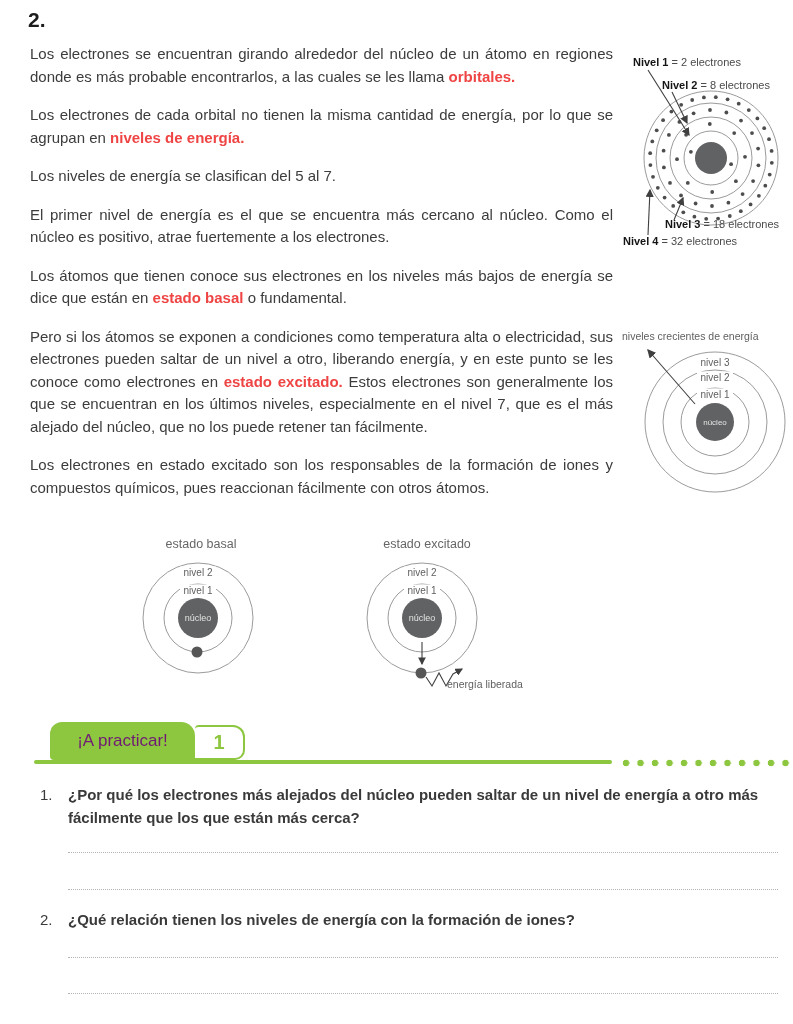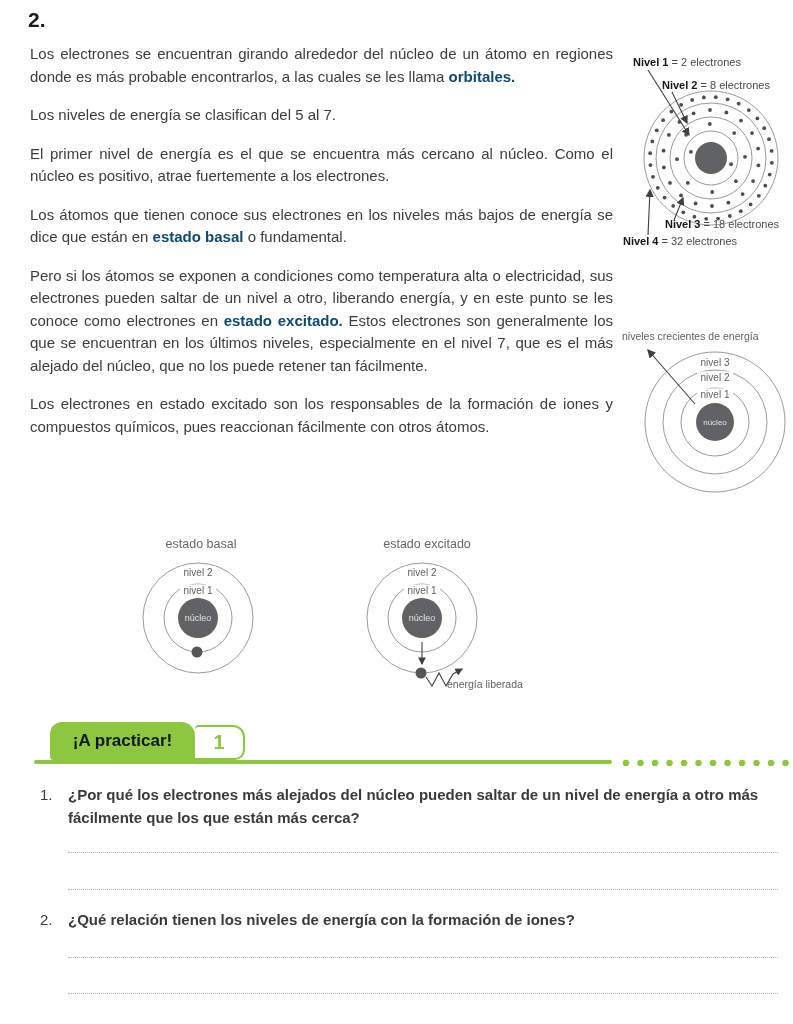--- a/index.html
+++ b/index.html
@@ -13,42 +13,42 @@
   html,body{margin:0;padding:0;background:#fff;}
   .page{position:relative;width:793px;height:1024px;background:#fff;overflow:hidden;
         font-family:"Liberation Sans",sans-serif;color:var(--text-dark);}
   
   .title{position:absolute;left:28px;top:8px;display:flex;font-size:21px;font-weight:bold;color:#1c1c1c;}
   .title .num{width:47px;}
   
   .textcol{position:absolute;left:30px;top:43px;width:583px;font-size:15px;line-height:22.5px;
            text-align:justify;color:var(--text-dark);}
   .textcol p{margin:0 0 16px 0;}
-  .textcol b{color:#0c4a6e;}
+  .textcol b{color:#ef4444;}
   
   .fig{position:absolute;}
   svg text{font-family:"Liberation Sans",sans-serif;}
   .ring{fill:none;stroke:var(--ring-gray);stroke-width:1;}
   .nucleus{fill:var(--nucleus-gray);}
   .nucleus-label{fill:#e3e3e3;}
   .figlabel{fill:#141414;font-size:11px;}
   .figlabel .rest{font-weight:normal;fill:#4a4a4a;}
   .figlabel .b{font-weight:bold;}
   .arrowline{stroke:var(--arrow-gray);stroke-width:1.1;fill:none;}
   .smallgray{fill:var(--diagram-text);}
   .figtitle{fill:#666;font-size:12.5px;text-anchor:middle;}
   .ringlbl{fill:var(--diagram-text);font-size:10px;text-anchor:middle;}
   .whitebk{fill:#fff;}
   .electron{fill:#565656;}
   
   .practice-line{position:absolute;left:34px;top:760px;width:578px;height:4px;
                  background:var(--accent-green);border-radius:2px;}
   .practice-tab{position:absolute;left:50px;top:722px;width:145px;height:38px;background:var(--accent-green);
                 border-radius:12px 14px 0 4px;display:flex;align-items:center;justify-content:center;
-                color:#0f172a;font-size:17px;font-weight:bold;}
+                color:#701a75;font-size:17px;font-weight:normal;}
   .practice-num{position:absolute;left:195px;top:725px;width:50px;height:35px;background:#fff;
                 border:2.5px solid var(--accent-green);border-left:none;border-radius:4px 12px 10px 0;
                 box-sizing:border-box;display:flex;align-items:center;justify-content:center;
                 color:var(--accent-green);font-size:20px;font-weight:bold;}
   .practice-dots{position:absolute;left:622px;top:759px;width:171px;height:8px;
                  background-image:radial-gradient(circle at 4px 4px,var(--accent-green) 3.1px,transparent 3.6px);
                  background-size:14.5px 8px;background-repeat:repeat-x;}
   
   .q{position:absolute;left:40px;width:740px;display:flex;font-size:15px;line-height:23px;color:#3a3a3a;}
   .q .qnum{width:28px;flex:0 0 28px;}
@@ -59,20 +59,21 @@
 <body>
 
 <div class="page">
 
   <header class="title">
     <span class="num">2.</span>
   </header>
 
   <section class="textcol">
     <p><span>Los electrones se encuentran girando alrededor del núcleo de un átomo en regiones donde es más probable encontrarlos, a las cuales se les llama </span><b>orbitales.</b></p>
+    <p><span>Los electrones de cada orbital no tienen la misma cantidad de energía, por lo que se agrupan en </span><b>niveles de energía.</b></p>
     <p><span>Los niveles de energía se clasifican del 5 al 7.</span></p>
     <p><span>El primer nivel de energía es el que se encuentra más cercano al núcleo. Como el núcleo es positivo, atrae fuertemente a los electrones.</span></p>
     <p><span>Los átomos que tienen conoce sus electrones en los niveles más bajos de energía se dice que están en </span><b>estado basal</b><span> o fundamental.</span></p>
     <p><span>Pero si los átomos se exponen a condiciones como temperatura alta o electricidad, sus electrones pueden saltar de un nivel a otro, liberando energía, y en este punto se les conoce como electrones en </span><b>estado excitado.</b><span> Estos electrones son generalmente los que se encuentran en los últimos niveles, especialmente en el nivel 7, que es el más alejado del núcleo, que no los puede retener tan fácilmente.</span></p>
     <p><span>Los electrones en estado excitado son los responsables de la formación de iones y compuestos químicos, pues reaccionan fácilmente con otros átomos.</span></p>
   </section>
 
   <svg class="fig" style="left:620px;top:46px" width="173" height="214" viewBox="0 0 173 214">
     <defs>
       <marker id="arrA" viewBox="0 0 10 10" refX="8.5" refY="5" markerWidth="7.5" markerHeight="7.5" orient="auto-start-reverse">

